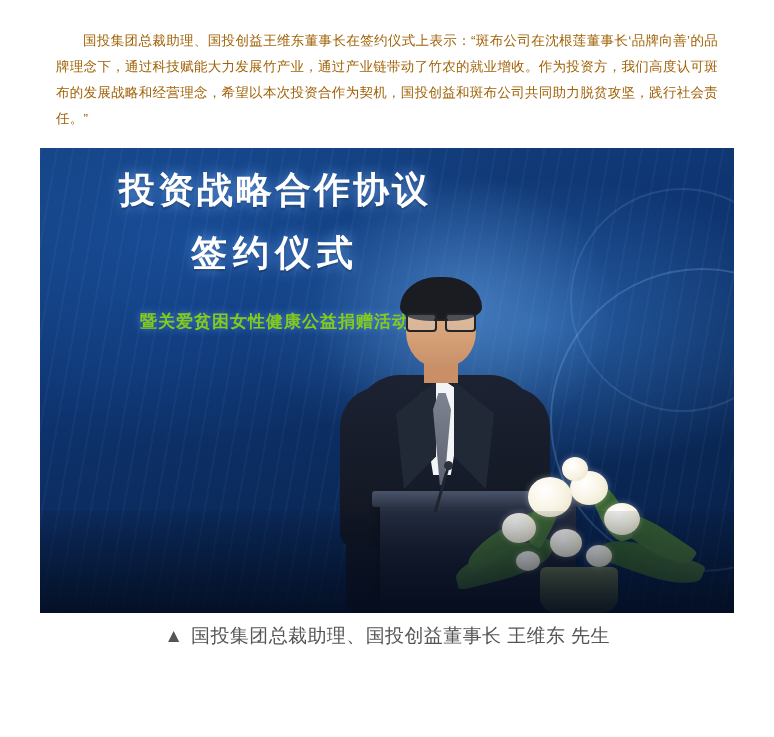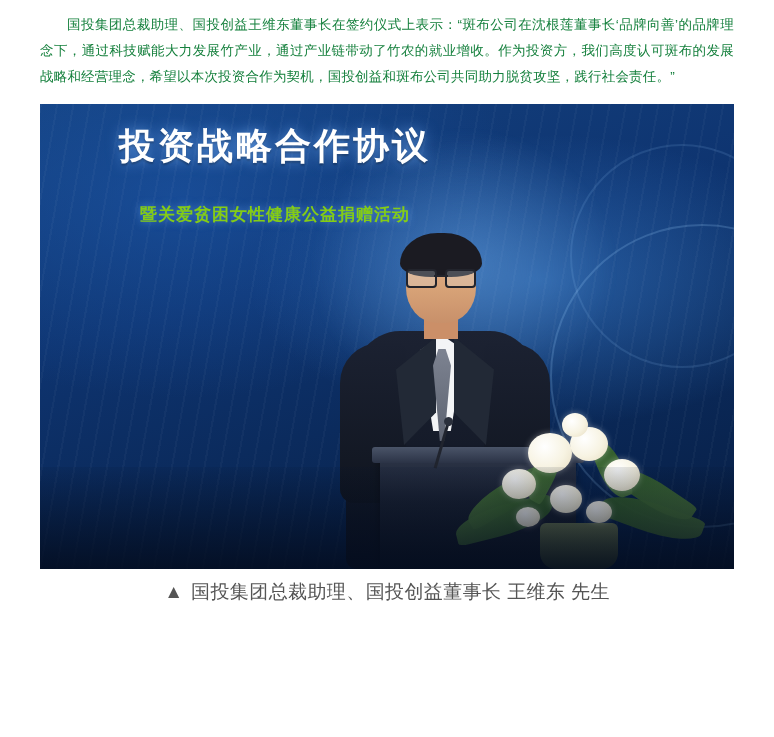--- a/index.html
+++ b/index.html
@@ -13,24 +13,24 @@
     font-family: "Liberation Sans", sans-serif;
     color: #333333;
     overflow: hidden;
   }
   .article {
     width: 774px;
     box-sizing: border-box;
     padding: 0 40px;
   }
   .para {
-    margin: 0;
+    margin: 16px;
     font-size: 13.5px;
     line-height: 26px;
-    color: #15803d;
+    color: #a16207;
     text-align: justify;
     text-indent: 2em;
     letter-spacing: 0.2px;
   }
   .para-top {
     padding-top: 12px;
   }
   .figure {
     margin: 14px 0 0 0;
     width: 694px;
@@ -253,20 +253,21 @@
   <div class="figure">
     <div class="photo">
       <div class="bg-base"></div>
       <div class="bg-streaks"></div>
       <div class="bg-glow"></div>
       <div class="arc arc1"></div>
       <div class="arc arc2"></div>
 
       <div class="screen-text">
         <div class="title-line1">投资战略合作协议</div>
+        <div class="title-line2">签约仪式</div>
         <div class="title-sub">暨关爱贫困女性健康公益捐赠活动</div>
       </div>
 
       <div class="speaker">
         <div class="suit"></div>
         <div class="shoulder-l"></div>
         <div class="shoulder-r"></div>
         <div class="shirt"></div>
         <div class="lapel-l"></div>
         <div class="lapel-r"></div>

